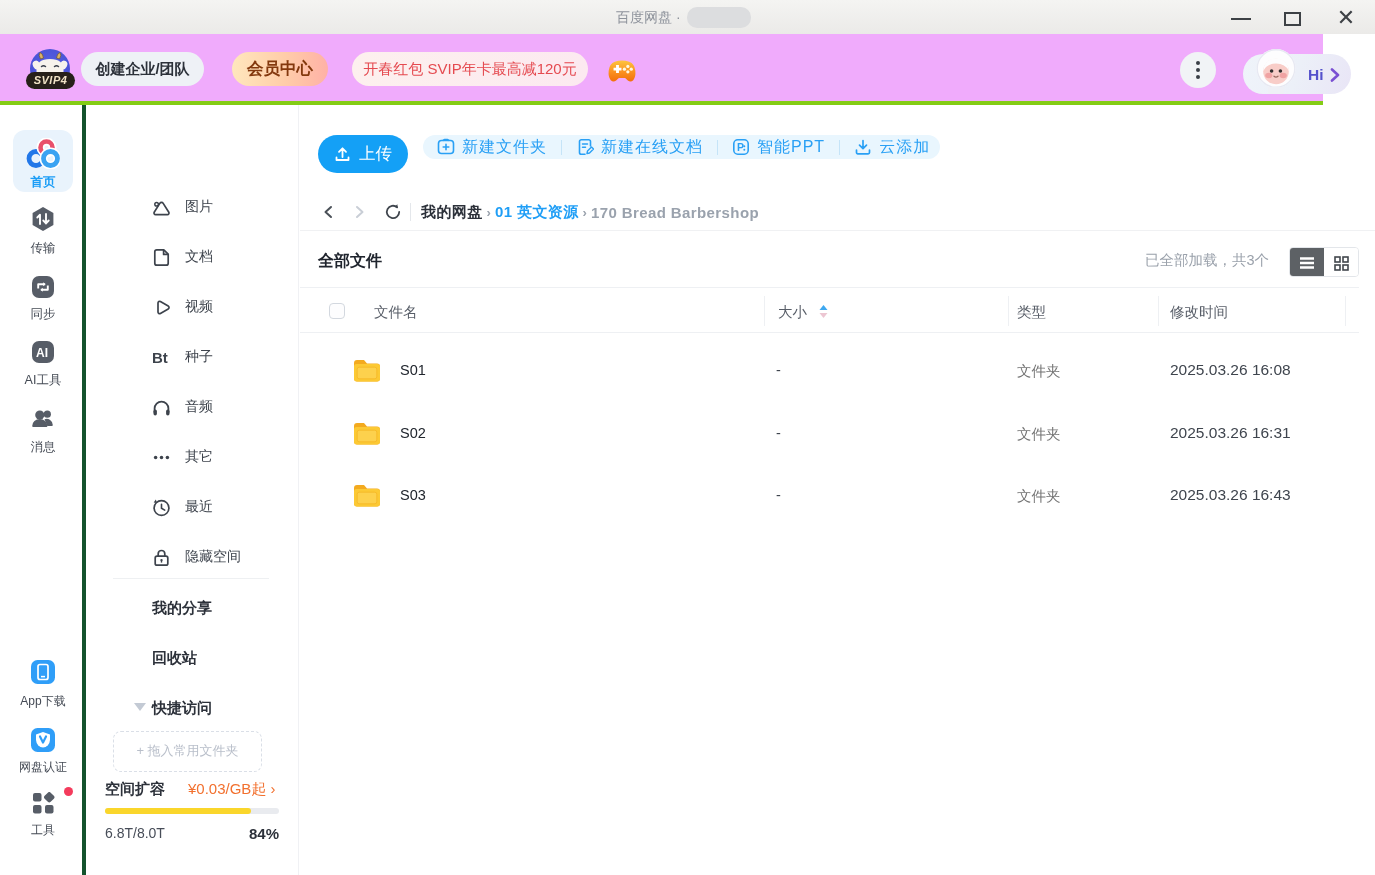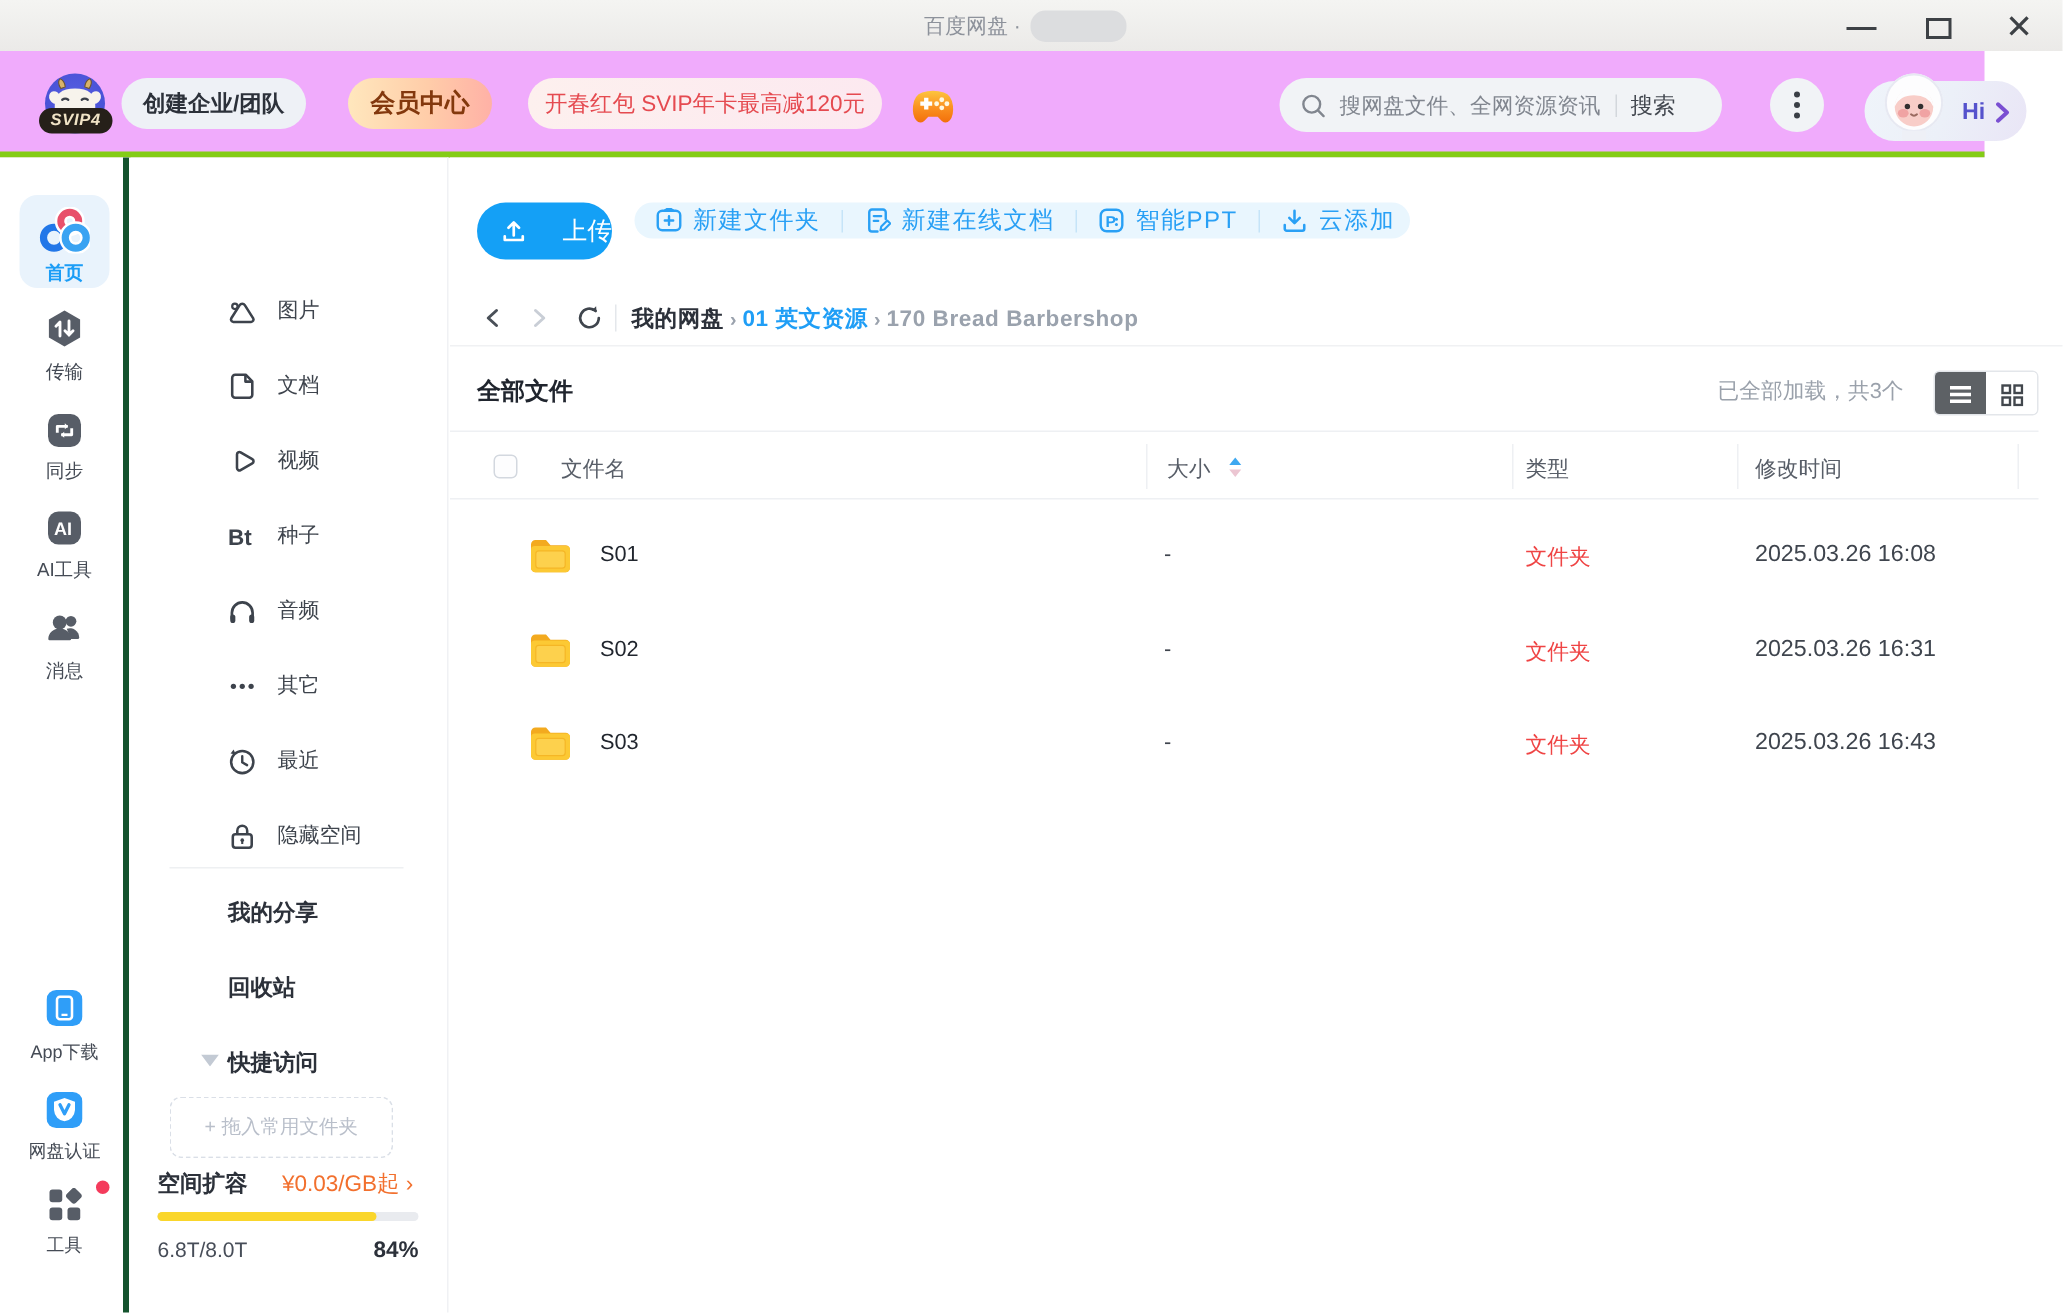--- a/index.html
+++ b/index.html
@@ -75,21 +75,21 @@
 #expand .a { font-size:15px; font-weight:bold; color:#2c313a; }
 #expand .b { position:absolute; left:83px; top:0px; font-size:15px; color:#f2702e; }
 #track { position:absolute; left:18px; top:703px; width:174px; height:6px; border-radius:3px; background:#e9ebef;}
 #fill { width:84%; height:6px; border-radius:3px; background:#fad62b; }
 #quota { position:absolute; left:18px; top:720px; width:174px; font-size:14px; color:#474d58; }
 #quota b { float:right; color:#2c313a; font-size:15px; }
 
 
 #main { position:absolute; left:300px; top:105px; width:1075px; height:770px; background:#fff; }
 #btn-upload { position:absolute; left:18px; top:30px; width:90px; height:38px; border-radius:19px;
-  background:#14a0f6; color:#fff; display:flex; align-items:center;gap:16px; }
+  background:#14a0f6; color:#fff; display:flex; align-items:center; }
 #btn-upload span { font-size:16.5px; margin-left:8px; }
 #actions { position:absolute; left:123px; top:30px; width:517px; height:24px; border-radius:19px;
   background:#e9f6fe; display:flex; align-items:center; color:#29a0f5; font-size:16px; letter-spacing:1px; }
 #actions .it { display:flex; align-items:center; }
 #actions .sep { width:1px; height:15px; background:#c5e4f8; margin:0 14px; }
 #actions svg { margin-right:7px; }
 #crumbs { position:absolute; left:0px; top:89px; width:1075px; height:36px; display:flex; align-items:center;}
 #crumb-div { width:1px; height:18px; background:#e4e7eb; margin:0 10px 0 8px;}
 .cr-b { font-size:15px; font-weight:bold; letter-spacing:0.4px; }
 .cr-sep { font-size:13px; font-weight:bold; color:#9aa2ad; margin:0 4px; }
@@ -103,21 +103,21 @@
 
 #thead { position:absolute; left:0px; top:182px; width:1059px; height:46px;
   border-top:1px solid #eef0f3; border-bottom:1px solid #eef0f3; font-size:14.5px; color:#585e68;padding-left:14px;}
 #thead .cb { position:absolute; left:29px; top:15px; width:16px; height:16px; border-radius:4px;
   border:1px solid #d3d8df; background:#fdfdfe;}
 .vline { position:absolute; top:8px; width:1px; height:30px; background:#eef0f3; }
 #thead .h { position:absolute; top:15px; }
 .row { position:absolute; left:0; width:1059px; height:62px; }
 .row .name { position:absolute; left:100px; top:21px; font-size:14.5px; color:#21262e; }
 .row .dash { position:absolute; left:476px; top:21px; font-size:14.5px; color:#3f454e; }
-.row .type { position:absolute; left:717px; top:21px; font-size:14.5px; color:#ef4444; }
+.row .type { position:absolute; left:717px; top:21px; font-size:14.5px; color:#737373; }
 .row .date { position:absolute; left:870px; top:20px; font-size:15.5px; color:#3f454e; }
 .row svg.folder { position:absolute; left:52px; top:17px; }
 </style>
 </head>
 <body>
 <div id="titlebar">
   <div id="title-text">百度网盘 ·</div>
   <div id="title-blob"></div>
   <div id="btn-min"></div>
   <div id="btn-max"></div>
@@ -152,29 +152,20 @@
       </linearGradient>
         </defs>
       <path d="M8 3 Q16 0.5 24 3 Q30 5 30.8 13 Q31.5 20 28.5 23.5 Q25.8 26.5 22.5 24 L19.5 21 H12.5 L9.5 24 Q6.2 26.5 3.5 23.5 Q0.5 20 1.2 13 Q2 5 8 3 Z" fill="url(#gp)"></path>
       <path d="M9.4 6.8 h3.2 v2.8 h2.8 v3.2 h-2.8 v2.8 h-3.2 v-2.8 h-2.8 v-3.2 h2.8 z" fill="#fff"></path>
       <circle cx="22.5" cy="8.3" r="1.8" fill="#fff8e0"></circle>
       <circle cx="26.3" cy="11.3" r="1.8" fill="#fff8e0"></circle>
       <circle cx="18.7" cy="11.3" r="1.8" fill="#fff8e0"></circle>
       <circle cx="22.5" cy="14.3" r="1.8" fill="#fff8e0"></circle>
     </svg>
   </div>
-  <div id="search">
-    <svg class="mag" width="17" height="17" viewBox="0 0 17 17">
-        <circle cx="7.5" cy="7.5" r="5.6" fill="none" stroke="#81868f" stroke-width="1.6"></circle>
-        <line x1="11.8" y1="11.8" x2="15.4" y2="15.4" stroke="#81868f" stroke-width="1.6" stroke-linecap="round"></line>
-      </svg>
-    <span class="ph">搜网盘文件、全网资源资讯</span>
-    <span class="div"></span>
-    <span class="go">搜索</span>
-  </div>
   <div id="dots">
       <i style="top:9px"></i>
       <i style="top:16px"></i>
       <i style="top:23px"></i>
     </div>
   <div id="hi-pill"></div>
   <div id="hi-av">
     <svg width="48" height="48" viewBox="0 0 48 48">
       <circle cx="24" cy="22.5" r="19.5" fill="#fdfdfe"></circle>
       <circle cx="24" cy="22.5" r="18.8" fill="none" stroke="#e7e9f2" stroke-width="1.4"></circle>

